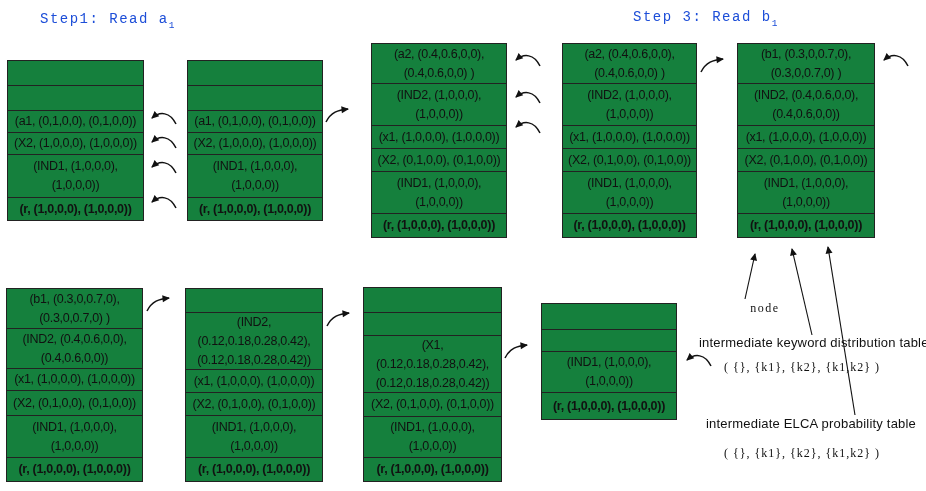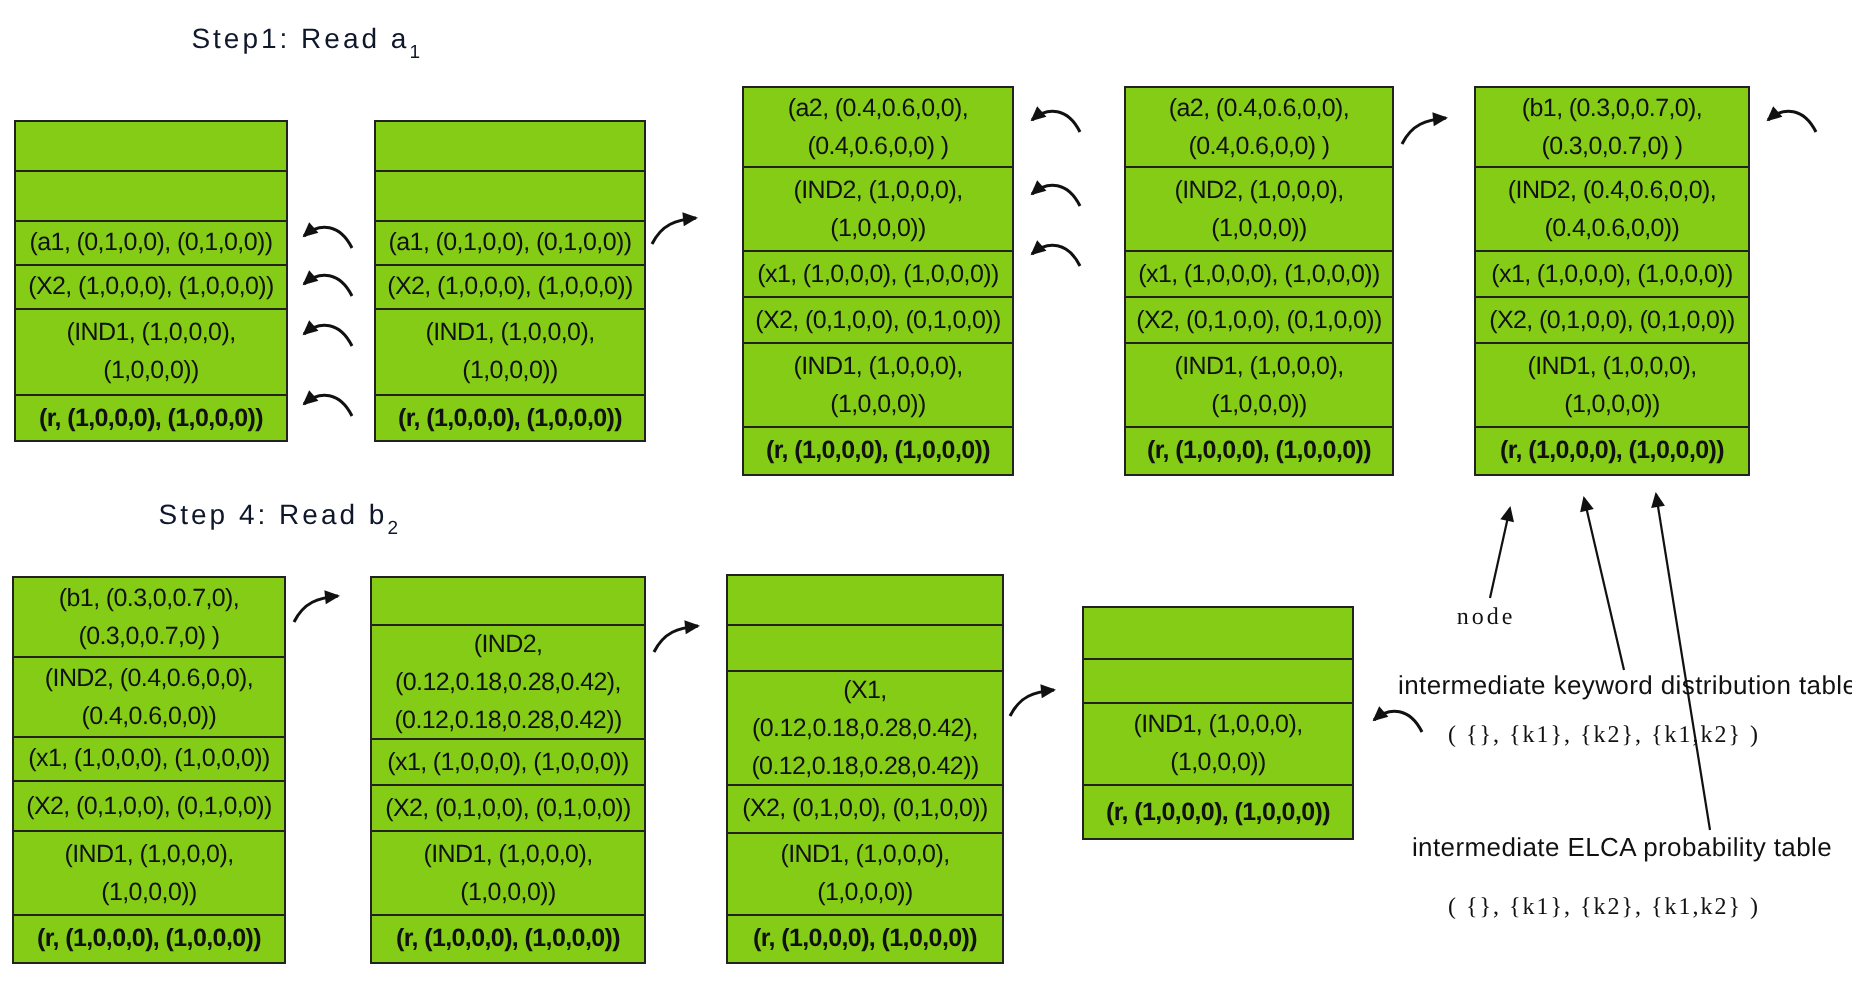--- a/index.html
+++ b/index.html
@@ -2,25 +2,25 @@
 <html><head>
 <meta charset="utf-8">
 <style>
   html,body{margin:0;padding:0;background:#fff;}
   #canvas{
     position:relative;width:926px;height:491px;background:#ffffff;
     font-family:"Liberation Sans",sans-serif;color:#111;overflow:hidden;
   }
   .title{
     position:absolute;font-size:14px;letter-spacing:1.5px;white-space:nowrap;
-    text-align:right;color:#0f172a;
+    text-align:left;color:#1d4ed8;font-family:Liberation Mono, monospace;
   }
   .title sub{font-size:9.5px;letter-spacing:0;position:relative;top:1px;}
   .ptable{
-    position:absolute;border:1.2px solid #222;background:#84cc16;box-sizing:border-box;
+    position:absolute;border:1.2px solid #222;background:#15803d;box-sizing:border-box;
   }
   .trow{
     box-sizing:border-box;border-bottom:1.2px solid #222;
     display:flex;align-items:center;justify-content:center;
     text-align:center;font-size:12.5px;line-height:19px;letter-spacing:-0.3px;
     white-space:pre-line;padding:0 1px;overflow:hidden;
   }
   .trow:last-child{border-bottom:none;font-weight:bold;}
   .arr{position:absolute;}
   .ann-sans{position:absolute;font-size:13px;letter-spacing:0.2px;text-align:center;white-space:nowrap;}
@@ -33,21 +33,21 @@
 
   <svg width="0" height="0" style="position:absolute">
     <defs>
       <marker id="ah" markerUnits="userSpaceOnUse" markerWidth="10" markerHeight="10" refX="7" refY="4" orient="auto">
         <path d="M0.5,0.5 L8,4 L0.5,7.5 Z" fill="#111"></path>
       </marker>
     </defs>
   </svg>
 
   <div class="title" style="left:40px;top:11px;width:170px"><span>Step1: Read a</span><sub>1</sub></div>
-  <div class="title" style="left:29px;top:249px;width:170px"><span>Step 4: Read b</span><sub>2</sub></div>
+  <div class="title" style="left:633px;top:9px;width:170px"><span>Step 3: Read b</span><sub>1</sub></div>
 
   <div class="ptable" style="left:7px;top:60px;width:137px">
     <div class="trow" style="height:25px"></div>
     <div class="trow" style="height:25px"></div>
     <div class="trow" style="height:22px">(a1, (0,1,0,0), (0,1,0,0))</div>
     <div class="trow" style="height:22px">(X2, (1,0,0,0), (1,0,0,0))</div>
     <div class="trow" style="height:43px">(IND1, (1,0,0,0),
 (1,0,0,0))</div>
     <div class="trow" style="height:22px">(r, (1,0,0,0), (1,0,0,0))</div>
   </div>
@@ -193,19 +193,19 @@
         <path d="M45,59 L55,14" fill="none" stroke="#111" stroke-width="1.1" marker-end="url(#ah)"></path>
       </g>
     <g>
         <path d="M112,95 L92,9" fill="none" stroke="#111" stroke-width="1.1" marker-end="url(#ah)"></path>
       </g>
     <g>
         <path d="M155,175 L128,7" fill="none" stroke="#111" stroke-width="1.1" marker-end="url(#ah)"></path>
       </g>
   </svg>
 
-  <div class="ann-serif" style="left:713px;top:301px;width:60px;letter-spacing:1.5px">node</div>
+  <div class="ann-serif" style="left:735px;top:301px;width:60px;letter-spacing:1.5px">node</div>
   <div class="ann-sans" style="left:699px;top:335px;width:224px">intermediate keyword distribution table</div>
   <div class="ann-serif" style="left:702px;top:360px;width:200px">( {}, {k1}, {k2}, {k1,k2} )</div>
   <div class="ann-sans" style="left:699px;top:416px;width:224px">intermediate ELCA probability table</div>
   <div class="ann-serif" style="left:702px;top:446px;width:200px">( {}, {k1}, {k2}, {k1,k2} )</div>
 
 </div>
 
 </body></html>

